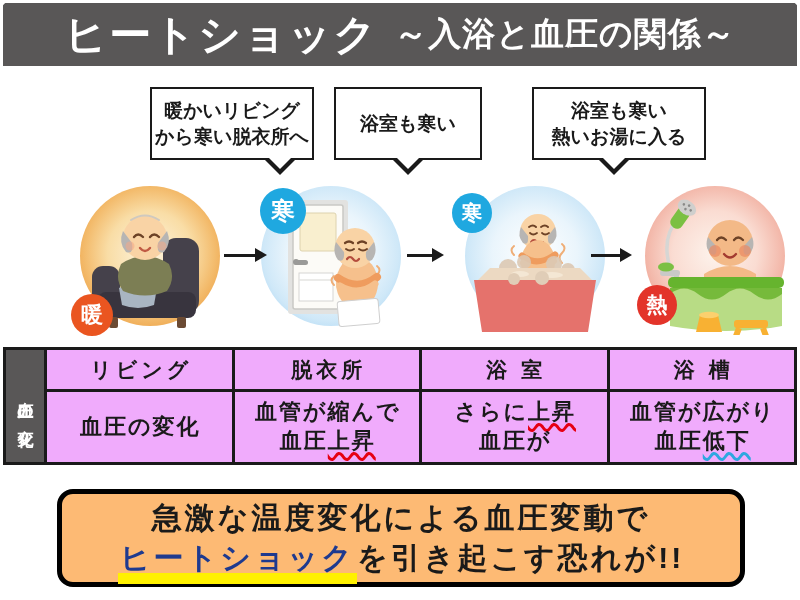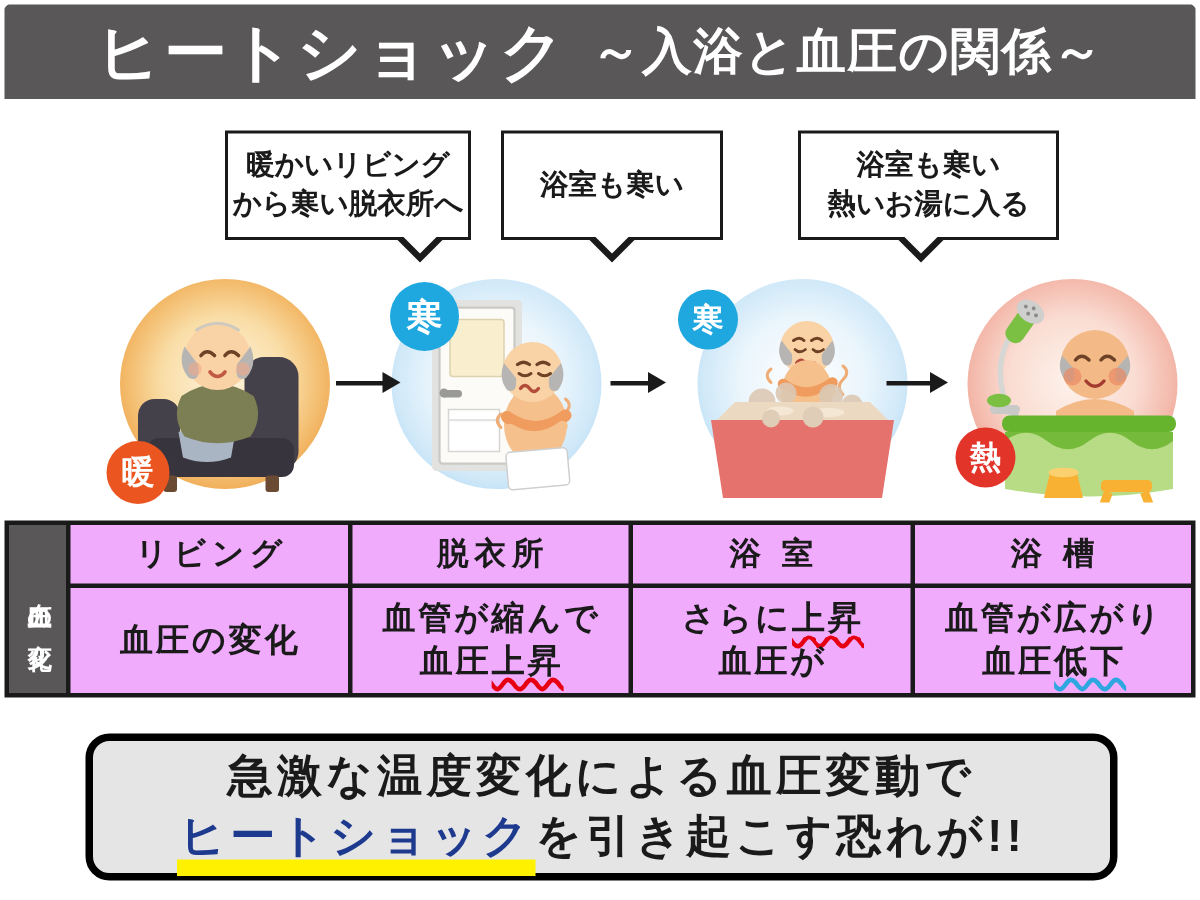--- a/index.html
+++ b/index.html
@@ -67,21 +67,21 @@
     text-align:center;line-height:1.3;
   }
   .bp-table .chead{font-size:21px;letter-spacing:4px;padding-left:4px;}
   .bp-table .cbody{font-size:22px;letter-spacing:2px;padding-left:2px;}
   .wavy{text-decoration-line:underline;text-decoration-style:wavy;text-decoration-thickness:2.5px;text-underline-offset:4px;}
   .wavy-red{text-decoration-color:#e60012;}
   .wavy-blue{text-decoration-color:#2ea7e0;}
   
   .footer{
     position:absolute;left:57px;top:489px;width:688px;height:98px;box-sizing:border-box;
-    background:#e5e5e5;border:5px solid #000000;border-radius:16px;
+    background:#fdba74;border:5px solid #000000;border-radius:16px;
     display:flex;flex-direction:column;align-items:center;justify-content:center;
     font-size:30px;letter-spacing:3px;line-height:1.32;text-align:center;
   }
   .footer .keyword{
     color:#1e3a8f;display:inline-block;border-bottom:11px solid #fff100;
     line-height:1.0;margin-bottom:-6px;padding:0 2px;
   }
 </style>
 </head>
 <body>

